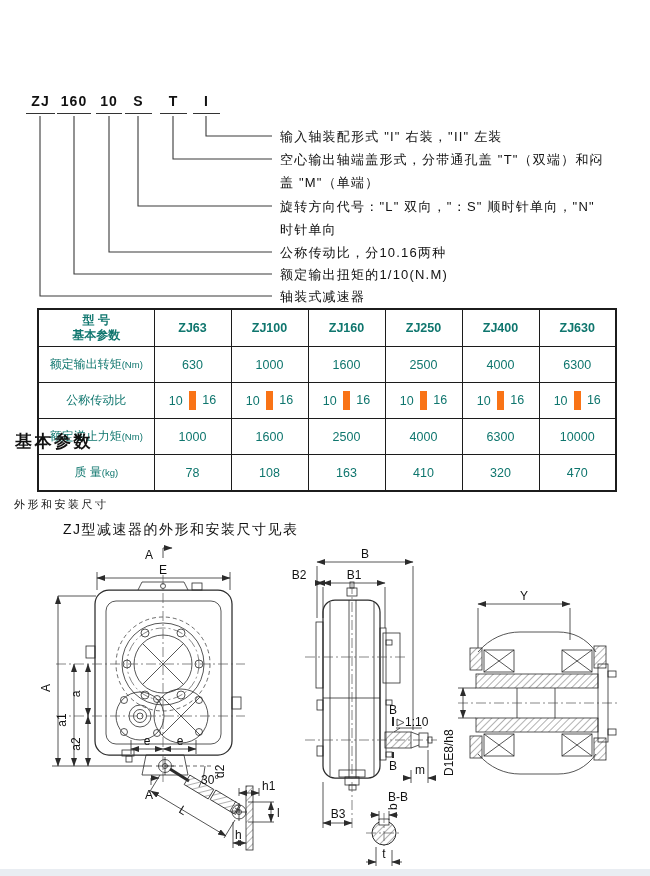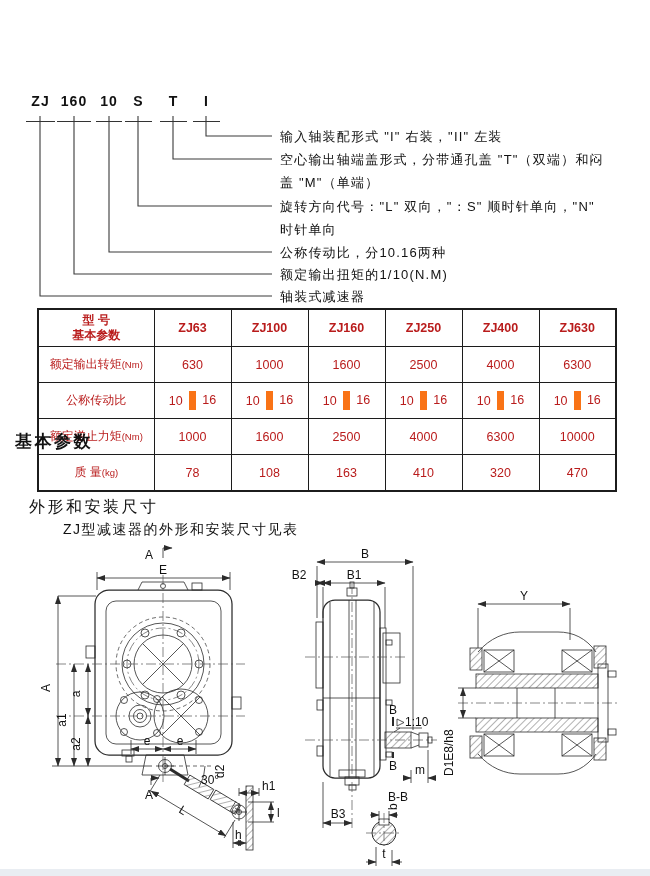--- a/index.html
+++ b/index.html
@@ -1,43 +1,43 @@
 <!DOCTYPE html>
 <html><head>
 <meta charset="utf-8">
 <style>
   html,body{margin:0;padding:0;background:#fff}
   .page{position:relative;width:650px;height:876px;background:#fff;overflow:hidden;
         font-family:"Liberation Sans",sans-serif;color:#111}
 
   
   .seg{position:absolute;top:93px;height:18px;text-align:center;font-size:14px;font-weight:bold;
-       letter-spacing:1px;border-bottom:1.5px solid #333;padding-bottom:10px}
+       letter-spacing:1px;border-bottom:1.5px solid #333;padding-bottom:2px}
   .leader-svg{position:absolute;left:0;top:0}
   .expl{position:absolute;left:280px;font-size:13px;line-height:23px;letter-spacing:1.2px;white-space:nowrap}
 
   
   .ztable{position:absolute;left:37px;top:308px;width:579px;border-collapse:collapse;table-layout:fixed;
-          font-size:12.5px;text-align:center;color:#b91c1c}
+          font-size:12.5px;text-align:center;color:#0f766e}
   .ztable,.ztable th,.ztable td{border:1px solid #1c1c1c}
   .ztable{border:2px solid #1c1c1c}
   .ztable th{font-weight:bold;height:36px;padding:0}
   .ztable td{height:19px;padding:8px}
   .corner{font-size:12px;line-height:15px}
   .lblcell{font-size:12px}
   .unit{font-size:9.5px}
   .split-wrap{display:flex;width:100%;height:100%;align-items:center}
   .split-wrap span{flex:1}
   .split-wrap span + span{border-left:7px solid #f97316;height:100%;line-height:19px}
 
   
   .h1{position:absolute;left:15px;top:430px;font-size:17px;font-weight:bold;letter-spacing:2.5px}
   .t1{position:absolute;left:56px;top:457px;font-size:14px;letter-spacing:1.5px}
   .note{position:absolute;left:56px;top:480px;font-size:12px;font-weight:bold;letter-spacing:.5px}
-  .h2{position:absolute;left:29px;top:497px;font-size:16px;letter-spacing:2.5px}
+  .h2{position:absolute;left:14px;top:497px;font-size:11px;letter-spacing:2.5px}
   .t2{position:absolute;left:63px;top:521px;font-size:14px;letter-spacing:1.5px}
 
   
   .draw{position:absolute;left:0;top:536px}
   .ol{fill:none;stroke:#2b2b2b;stroke-width:1.25}
   .tn{fill:none;stroke:#2b2b2b;stroke-width:.8}
   .cl{fill:none;stroke:#555;stroke-width:.7;stroke-dasharray:10 3 2 3}
   .dsh{fill:none;stroke:#2b2b2b;stroke-width:.7;stroke-dasharray:4 3}
   .lab{font:12px "Liberation Sans",sans-serif;fill:#111}
 

